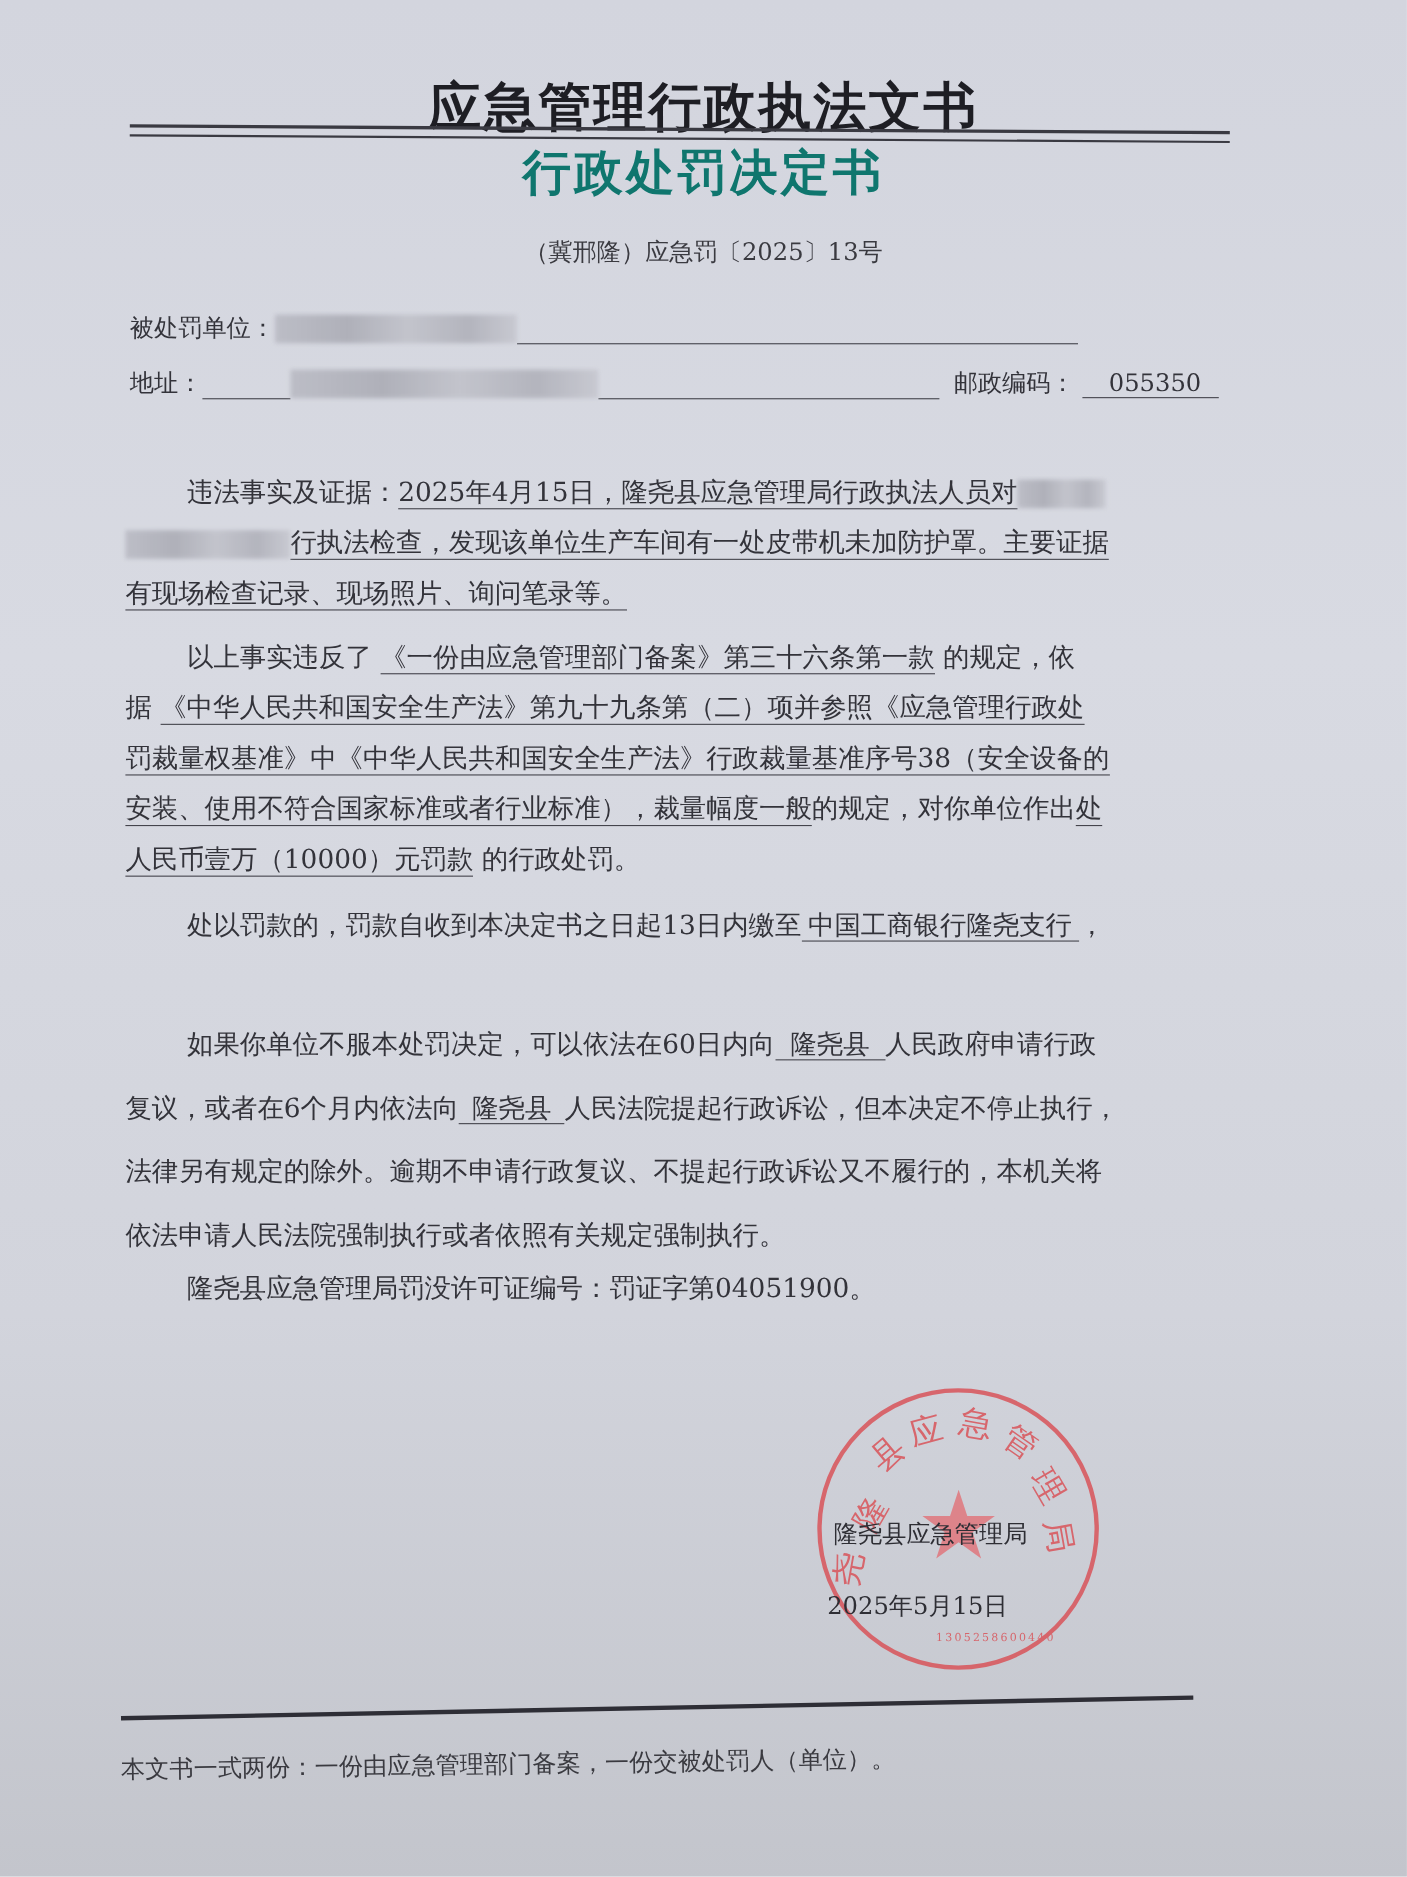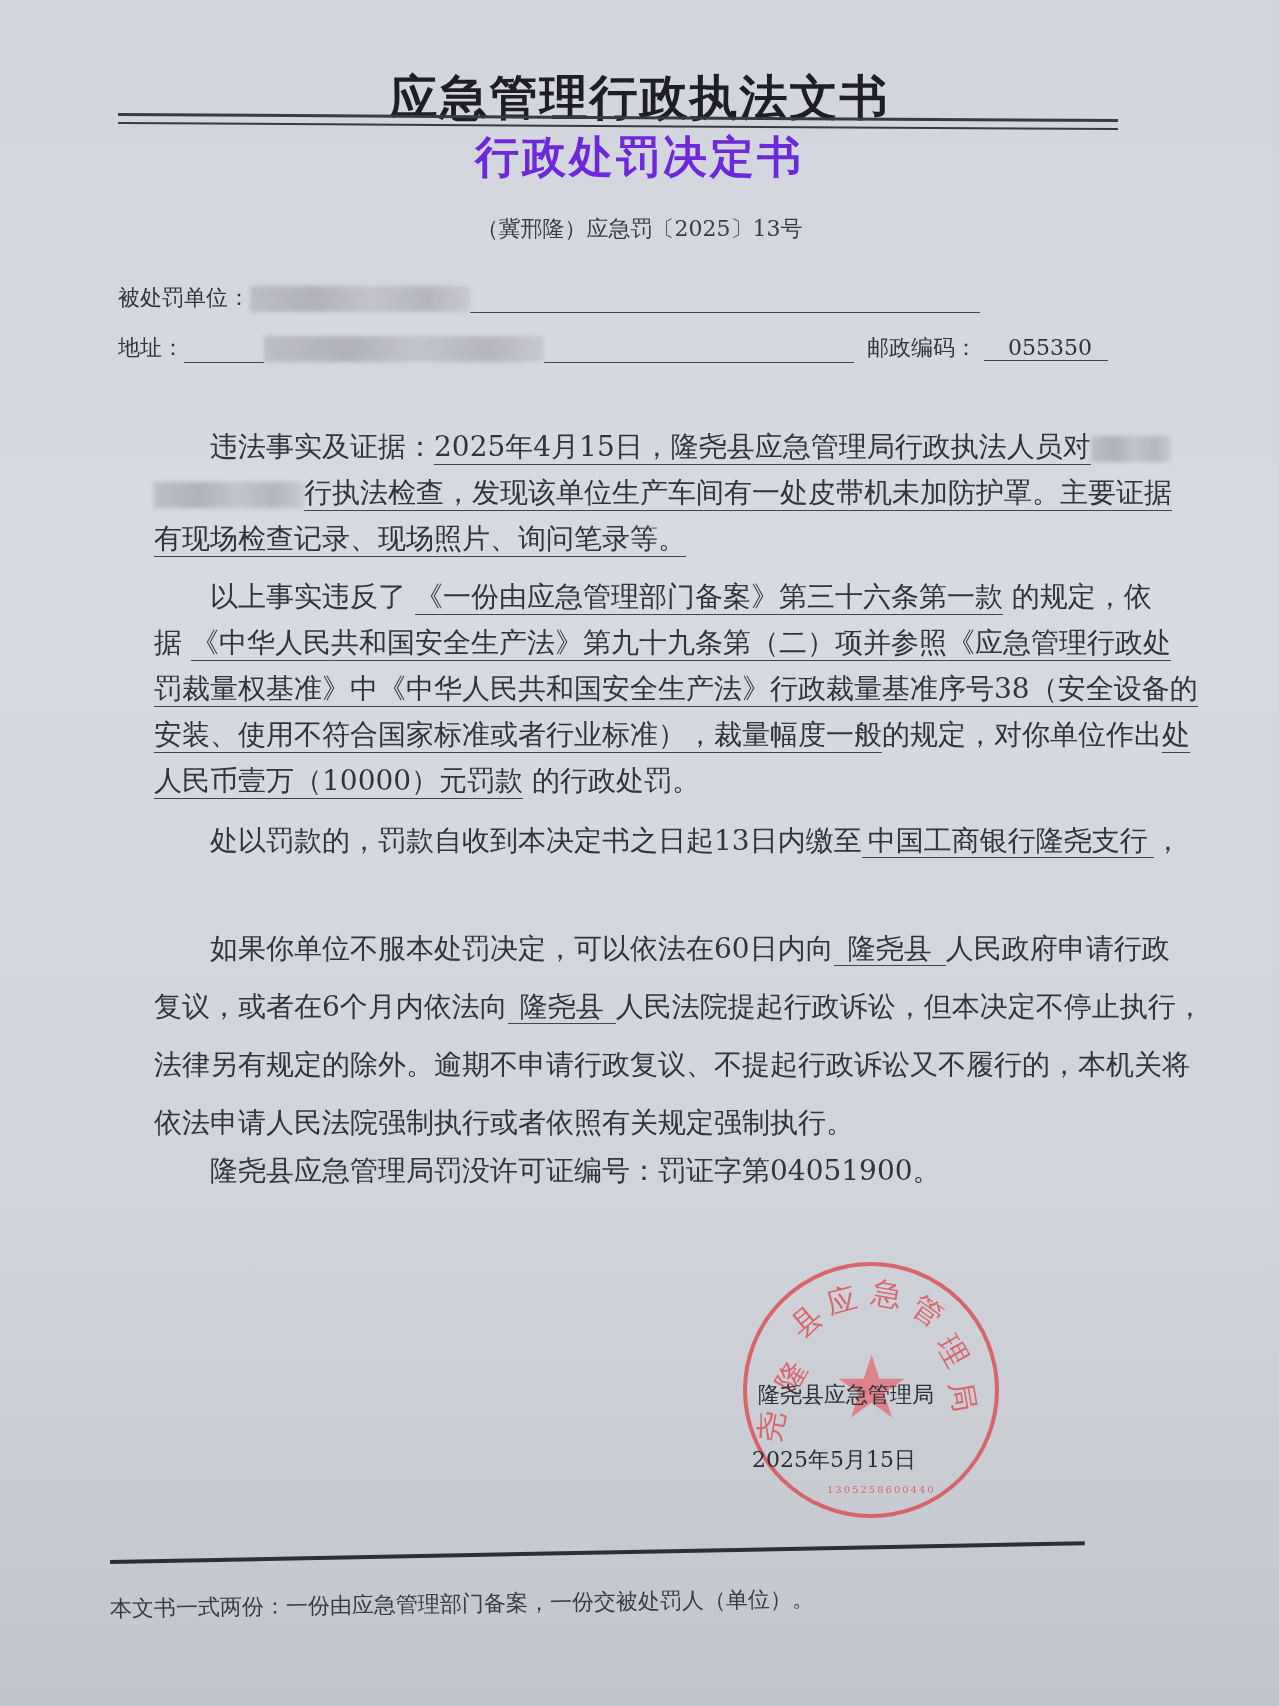--- a/index.html
+++ b/index.html
@@ -16,48 +16,48 @@
     font-size:48px; letter-spacing:2px; color:#1e1e24;
   }
   .rule-top {
     position:absolute; left:118px; width:1000px; top:113px; height:6px;
     border-top:3px solid #3a3a42; border-bottom:2px solid #3a3a42;
     transform: rotate(0.35deg); transform-origin:left;
   }
   .title2 {
     position:absolute; left:0; right:0; top:128px; text-align:center;
     font-family:"DejaVu Sans","Liberation Sans",sans-serif; font-weight:bold;
-    font-size:44px; letter-spacing:3px; color:#6d28d9;
+    font-size:44px; letter-spacing:3px; color:#0f766e;
   }
   .docno {
     position:absolute; left:0; right:0; top:214px; text-align:center;
     font-size:22px; color:#3a3a40;
   }
   .line {
     position:absolute; left:118px; font-size:22px; white-space:nowrap; color:#33333a;
   }
   .u { border-bottom:1.5px solid #44444c; padding-bottom:1px; }
   .blank { display:inline-block; border-bottom:1.5px solid #44444c; height:22px; vertical-align:bottom; }
   .redact {
     display:inline-block; height:26px; vertical-align:middle;
     background: linear-gradient(90deg, #b8b9c2 0%, #a9aab3 30%, #c0c1c9 55%, #aeafb8 80%, #c6c7cf 100%);
     filter: blur(2px); opacity:0.85;
   }
-  .para { position:absolute; left:114px; width:1010px; font-size:28px; color:#33333a;margin-left:40px; }
+  .para { position:absolute; left:114px; width:1010px; font-size:24px; color:#33333a; }
   .para .l { white-space:nowrap; height:46px; line-height:46px; }
   .indent { padding-left:56px; }
   .stamp {
     position:absolute; left:743px; top:1262px; width:248px; height:248px;
     border:4px solid #d9545a; border-radius:50%; opacity:0.85;
   }
   .stamp-star {
     position:absolute; left:86px; top:78px; font-size:86px; color:#e0777d; line-height:1;
   }
   .stamp-ring-text { position:absolute; font-family:"DejaVu Sans",sans-serif; color:#d9545a; font-size:30px; }
-  .stamp-num { position:absolute; font-size:10px; color:#d9545a; letter-spacing:2px; }
+  .stamp-num { position:absolute; font-size:10px; color:#d9545a; letter-spacing:2px;margin-left:24px; }
   .org-name { position:absolute; left:758px; top:1380px; font-size:22px; color:#2e2e34; }
   .sign-date { position:absolute; left:752px; top:1445px; font-size:22px; color:#2e2e34; }
   .rule-bottom {
     position:absolute; left:110px; width:975px; top:1560px; height:0;
     border-top:4px solid #2e2e36; transform: rotate(-1.1deg); transform-origin:left;
   }
   .footer-note {
     position:absolute; left:110px; top:1594px; font-size:22px; color:#3a3a40;
     transform: rotate(-0.8deg); transform-origin:left;
   }

